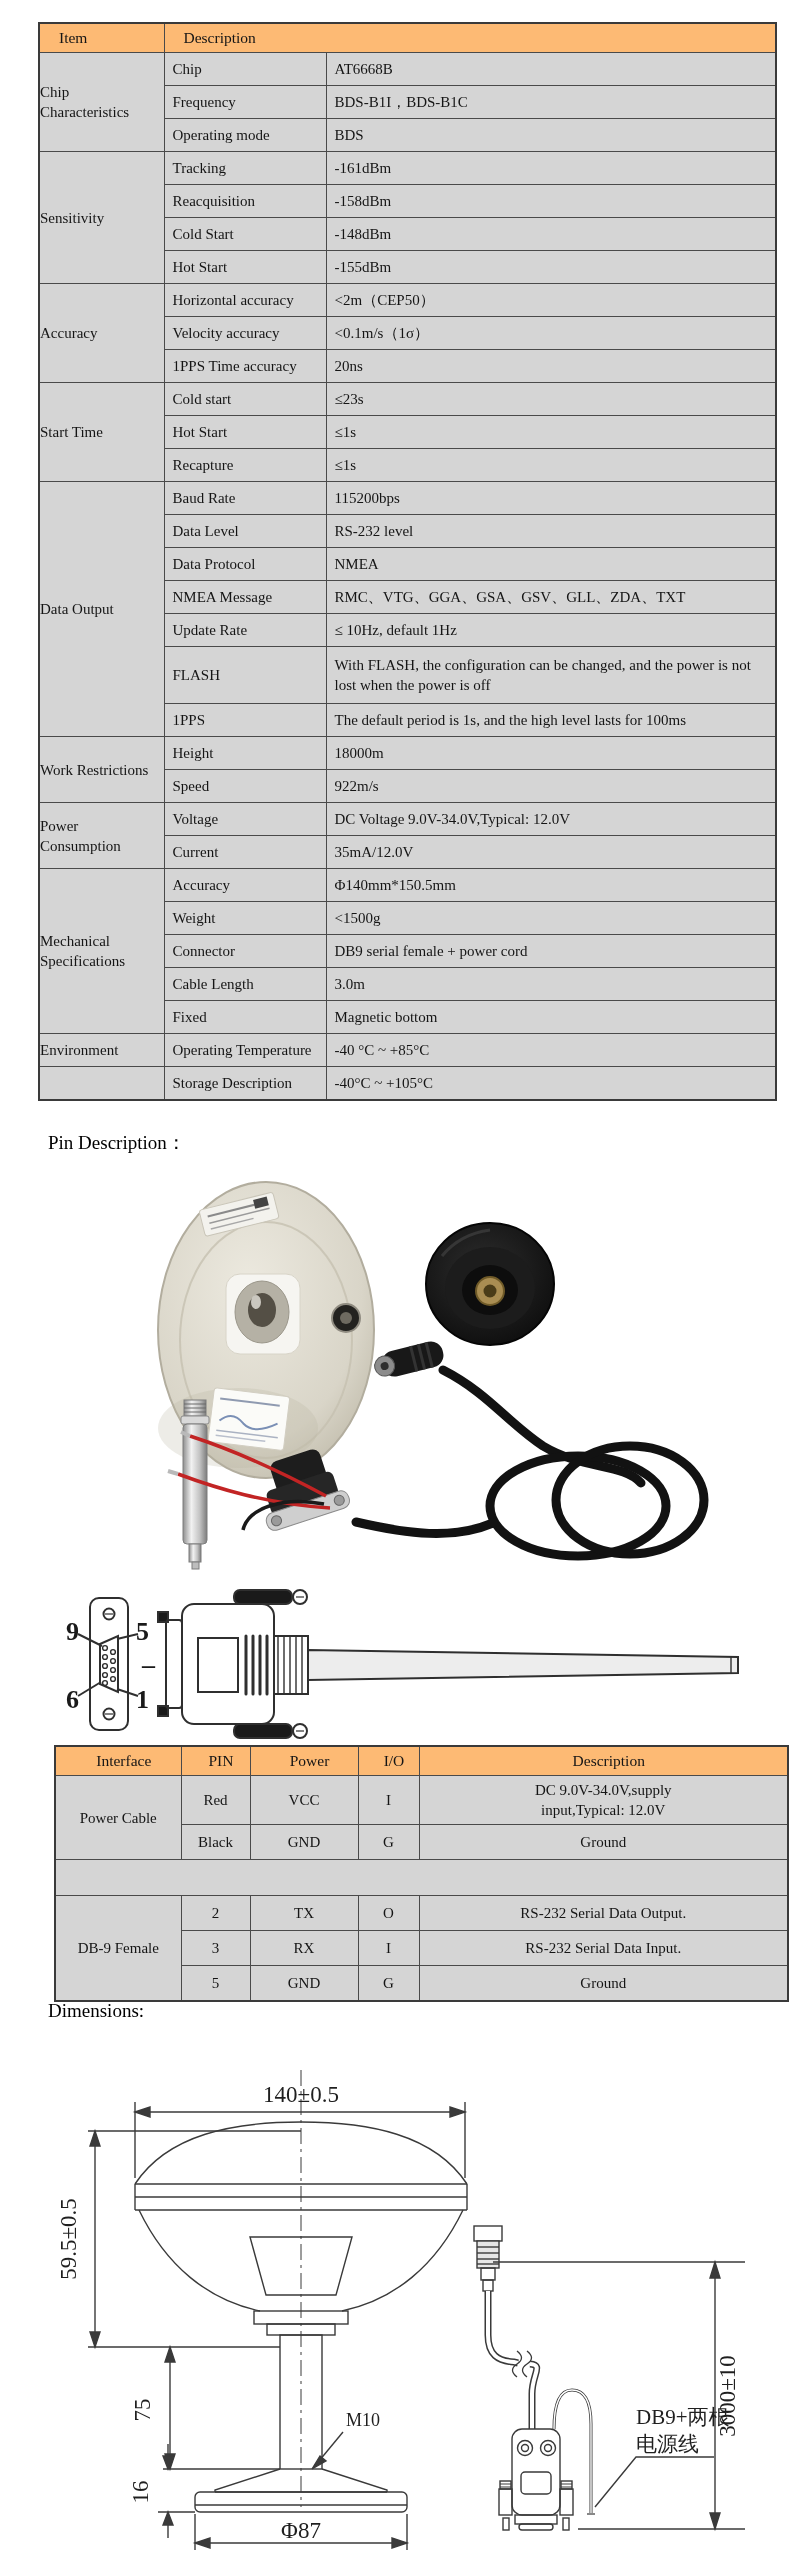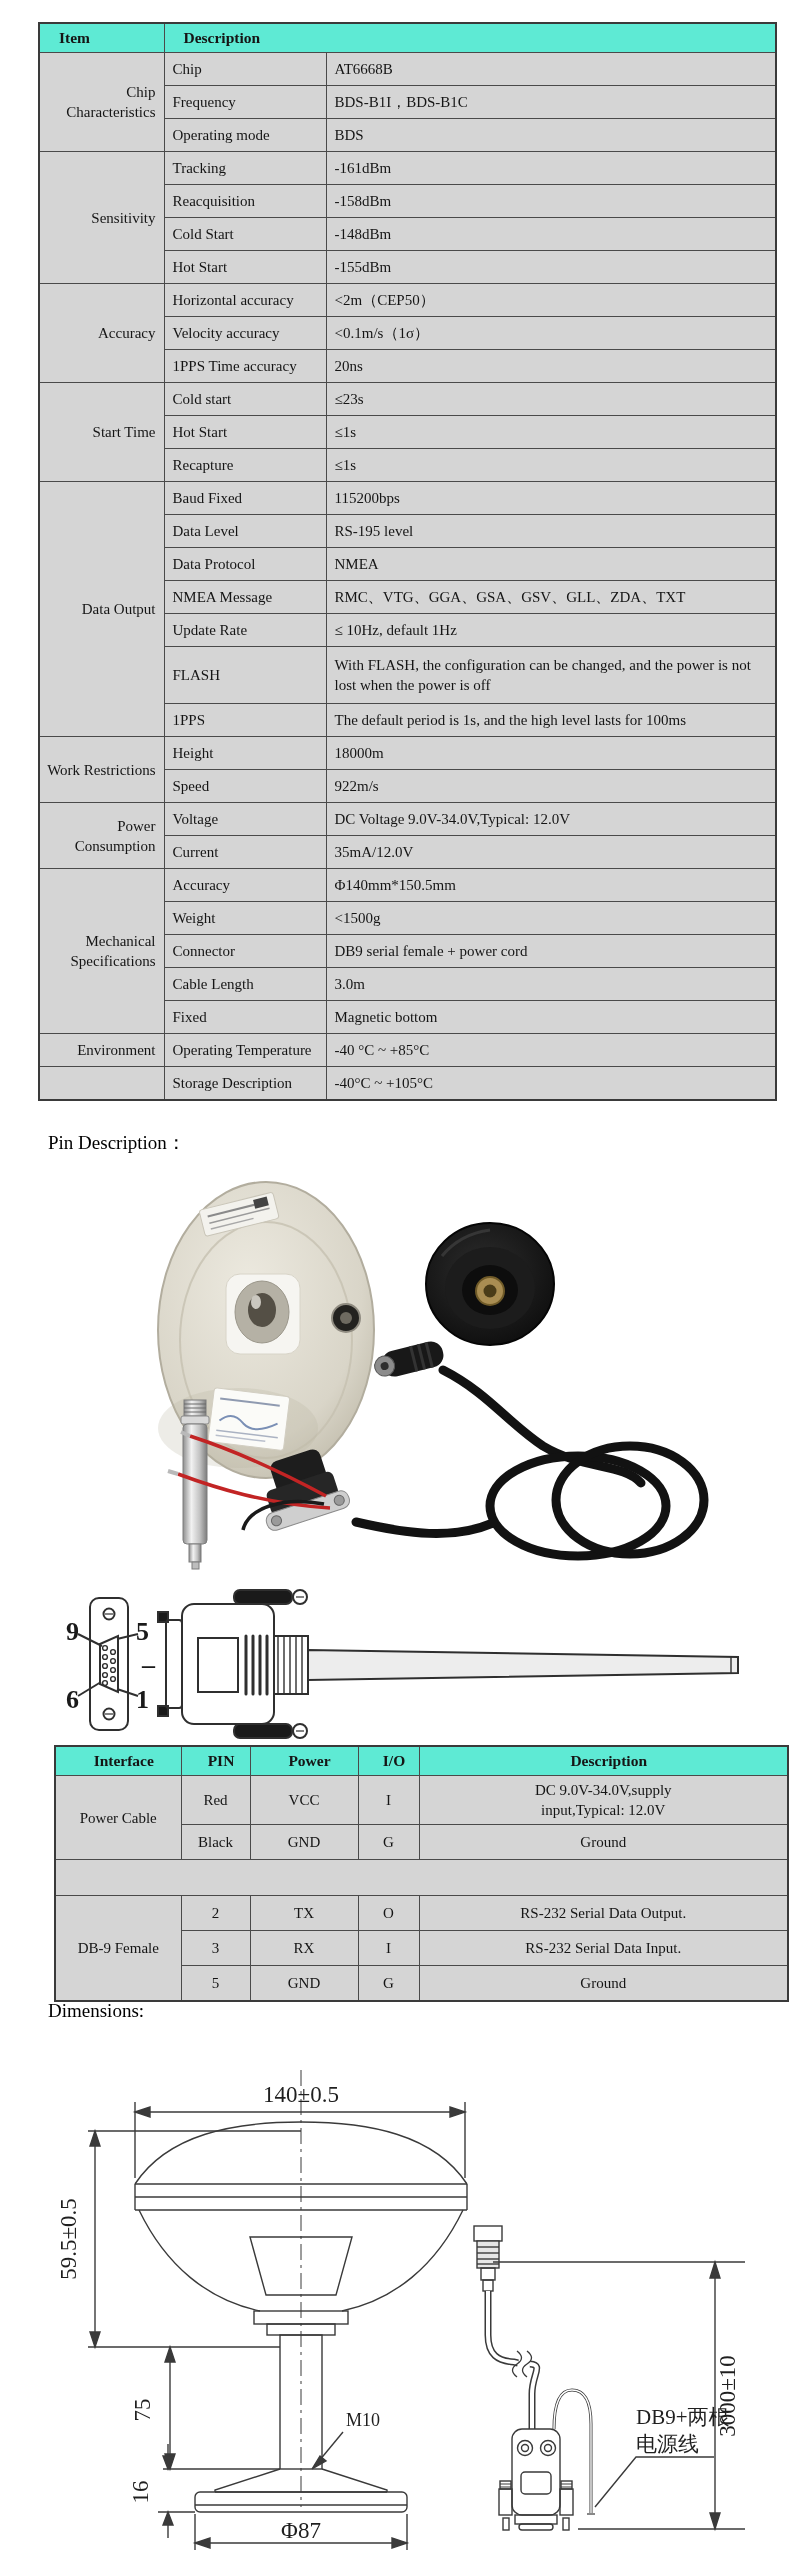--- a/index.html
+++ b/index.html
@@ -3,24 +3,24 @@
 <meta charset="utf-8">
 <style>
   html,body{margin:0;padding:0;background:#fff;}
   .page{position:relative;width:812px;height:2560px;background:#fff;overflow:hidden;
         font-family:"Liberation Serif",serif;color:#111;}
   
   table.doc{border-collapse:collapse;table-layout:fixed;
             font-family:"Liberation Serif",serif;font-size:15px;color:#151515;}
   table.doc th,table.doc td{border:1px solid #4a4a4a;background:#d5d5d5;
             padding:4px 8px;vertical-align:middle;line-height:20px;word-wrap:break-word;}
-  table.doc th{background:#5eead4;font-weight:bold;font-size:15.5px;text-align:left;padding-left:19px;}
+  table.doc th{background:#fdba74;font-weight:normal;font-size:15.5px;text-align:left;padding-left:19px;}
   table.spec{position:absolute;left:38px;top:22px;width:737px;border:2px solid #3a3a3a;}
   table.spec td{height:24px;}
-  table.spec td.item{padding-left:0;text-align:right;}
+  table.spec td.item{padding-left:0;}
   table.pins{position:absolute;left:40px;top:1745px;width:733px;border:2px solid #3a3a3a;margin-left:14px;}
   table.pins th{text-align:center;}
   table.pins td{text-align:center;height:26px;}
   table.pins td.spacer{height:27px;}
   
   .h-doc{position:absolute;left:48px;font-weight:normal;font-size:19px;color:#000;
          font-family:"Liberation Serif",serif;}
   #pinHeading{top:1130px;}
   #dimHeading{top:2000px;}
   
@@ -103,26 +103,26 @@
           <td>Hot Start</td>
           <td>≤1s</td>
         </tr>
     <tr>
           <td>Recapture</td>
           <td>≤1s</td>
         </tr>
 
     <tr>
           <td class="item" rowspan="7">Data Output</td>
-      <td>Baud Fixed</td>
+      <td>Baud Rate</td>
           <td>115200bps</td>
         </tr>
     <tr>
           <td>Data Level</td>
-          <td>RS-195 level</td>
+          <td>RS-232 level</td>
         </tr>
     <tr>
           <td>Data Protocol</td>
           <td>NMEA</td>
         </tr>
     <tr>
           <td>NMEA Message</td>
           <td>RMC、VTG、GGA、GSA、GSV、GLL、ZDA、TXT</td>
         </tr>
     <tr>

